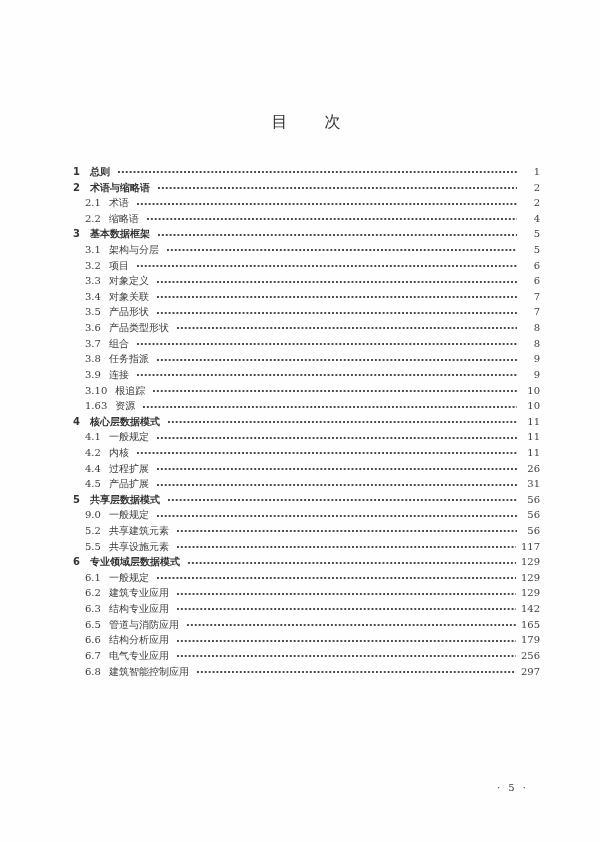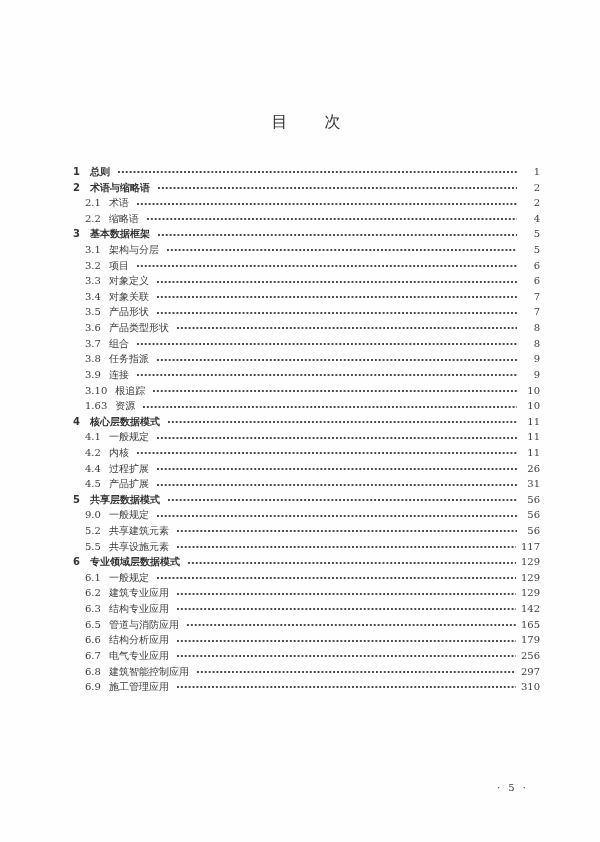--- a/index.html
+++ b/index.html
@@ -311,23 +311,17 @@
     <span class="pg">256</span>
   </div>
 
   <div class="row lvl2">
     <span class="num">6.8</span>
     <span class="label">建筑智能控制应用</span>
     <span class="leader"></span>
     <span class="pg">297</span>
   </div>
 
-  <div class="row lvl2">
-    <span class="num">6.9</span>
-    <span class="label">施工管理应用</span>
-    <span class="leader"></span>
-    <span class="pg">310</span>
-  </div>
 </div>
 
   <div class="footer">· 5 ·</div>
 
 </div>
 
 </body></html>

